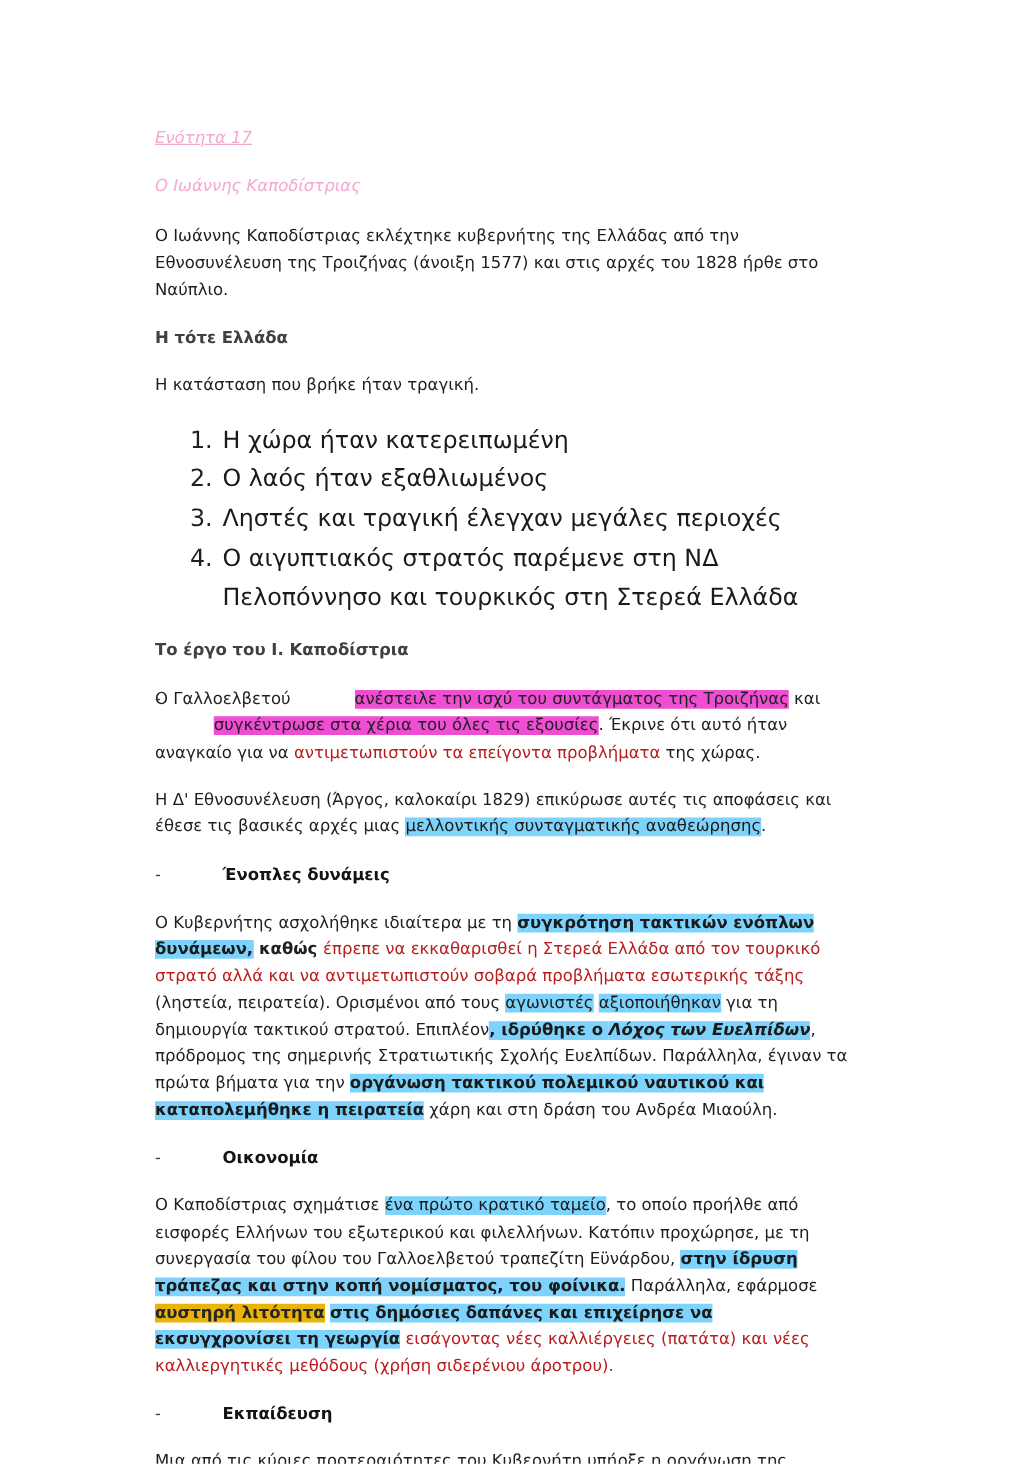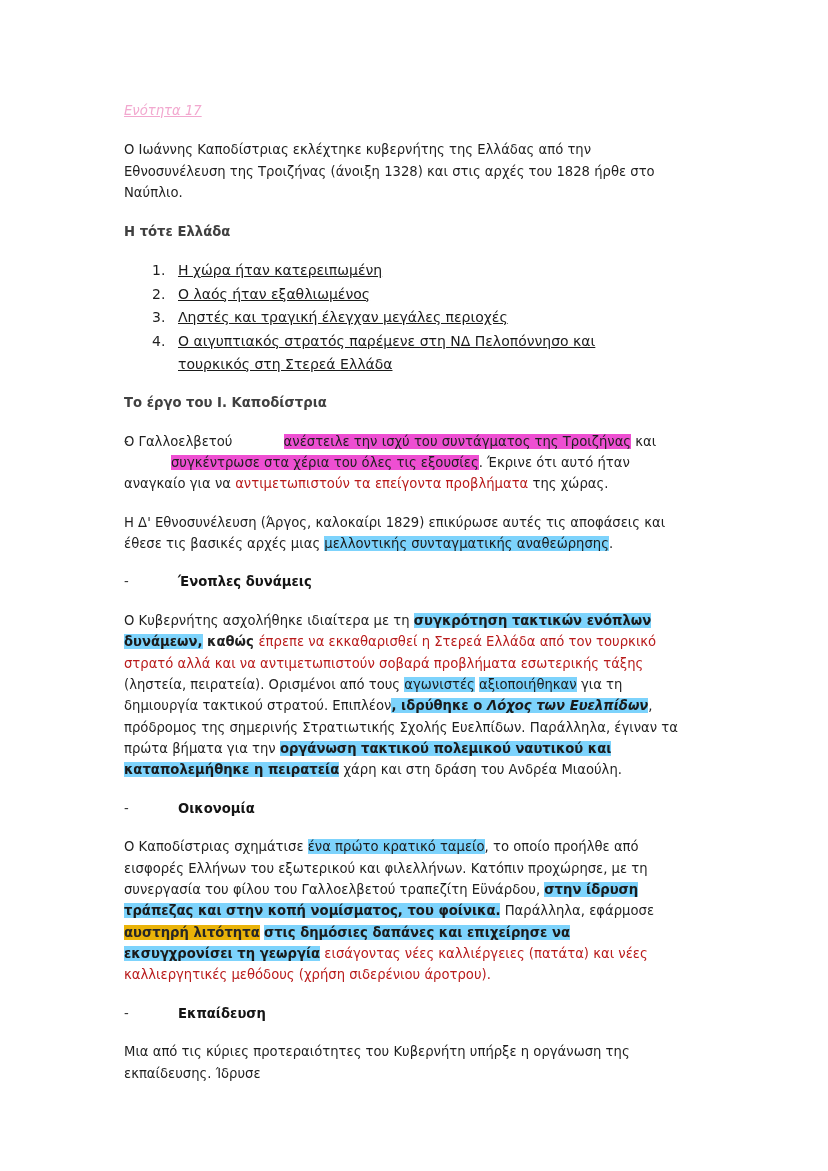--- a/index.html
+++ b/index.html
@@ -80,23 +80,22 @@
     margin: 0 0 17px 0;
     padding: 0;
     list-style: none;
     counter-reset: nl;
   }
   ol.numlist > li {
     counter-increment: nl;
     position: relative;
     padding-left: 54px;
     margin: 0 14px 1px 0;
-    font-size: 14px;
+    font-size: 19px;
     line-height: 1.62;
-    text-decoration: underline;
   }
   ol.numlist > li::before {
     content: counter(nl) ".";
     position: absolute;
     left: 28px;
     top: 0;
     width: 20px;
     text-align: left;
     color: #1f1f1f;
   }
@@ -110,25 +109,27 @@
   .i  { font-style: italic; }
 </style>
 </head>
 <body>
 
 <div class="page">
   <div class="doc">
 
     <div class="lead-link underline">Ενότητα 17</div>
 
+    <div class="lead-link">Ο Ιωάννης Καποδίστριας</div>
 
-    <p class="para">Ο Ιωάννης Καποδίστριας εκλέχτηκε κυβερνήτης της Ελλάδας από την Εθνοσυνέλευση της Τροιζήνας (άνοιξη 1328) και στις αρχές του 1828 ήρθε στο Ναύπλιο.</p>
+    <p class="para">Ο Ιωάννης Καποδίστριας εκλέχτηκε κυβερνήτης της Ελλάδας από την Εθνοσυνέλευση της Τροιζήνας (άνοιξη 1577) και στις αρχές του 1828 ήρθε στο Ναύπλιο.</p>
 
     <div class="sec-head">Η τότε Ελλάδα</div>
 
+    <p class="para">Η κατάσταση που βρήκε ήταν τραγική.</p>
 
     <ol class="numlist">
       <li>Η χώρα ήταν κατερειπωμένη</li>
       <li>Ο λαός ήταν εξαθλιωμένος</li>
       <li>Ληστές και τραγική έλεγχαν μεγάλες περιοχές</li>
       <li>Ο αιγυπτιακός στρατός παρέμενε στη ΝΔ Πελοπόννησο και τουρκικός στη Στερεά Ελλάδα</li>
     </ol>
 
     <div class="sec-head">Το έργο του Ι. Καποδίστρια</div>
 

